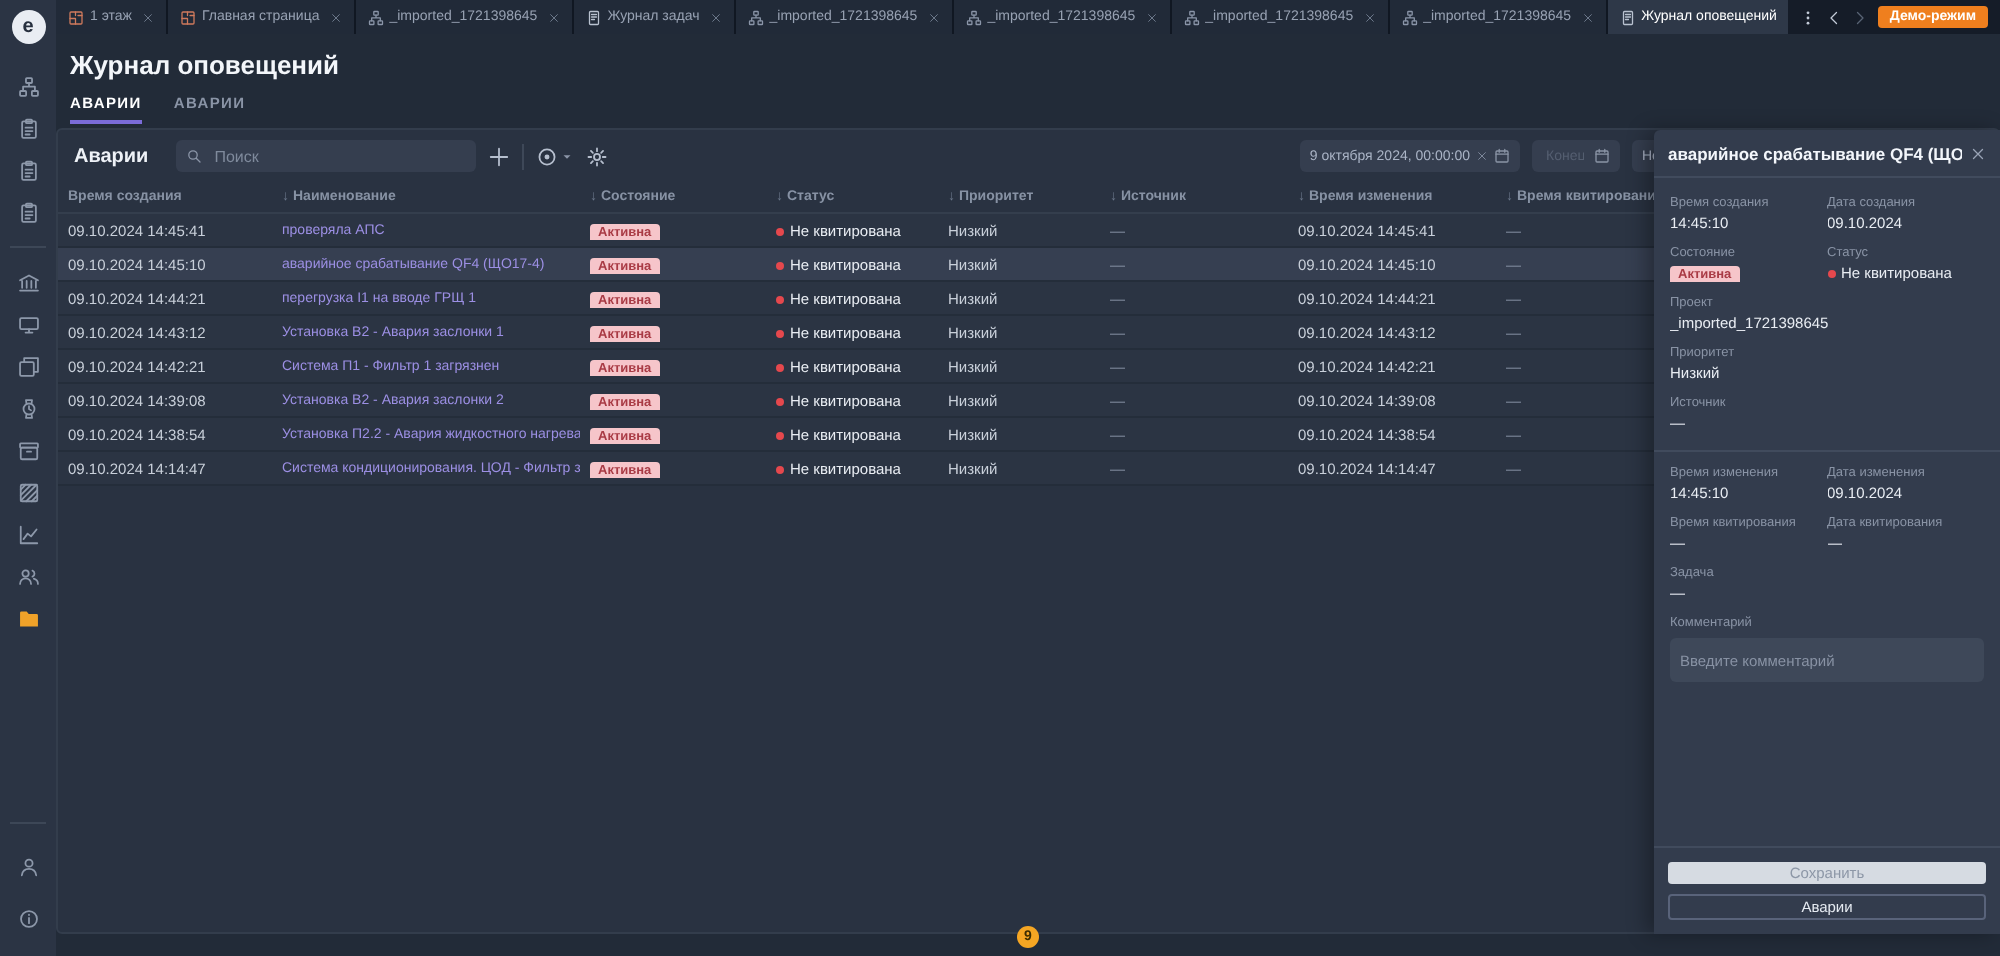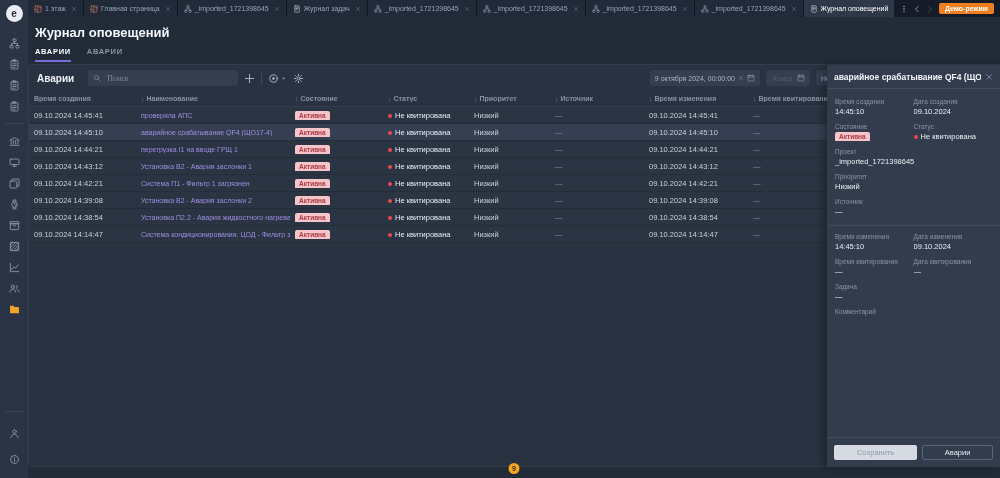--- a/index.html
+++ b/index.html
@@ -35,21 +35,21 @@
   .subtab{font-size:7.5px;font-weight:bold;letter-spacing:.7px;color:#8a94a6;padding-bottom:4px;border-bottom:2px solid transparent;cursor:default;}
   .subtab.active{color:#fff;border-color:#7b6cd9;}
   
   .content{position:relative;flex:1;}
   .grid-card{position:absolute;left:0;right:0;top:2px;bottom:11px;background:#293241;border:1px solid #333d4c;border-radius:3px;box-sizing:border-box;overflow:hidden;}
   
   .toolbar{height:26px;display:flex;align-items:center;gap:6px;padding:0 5px;}
   .section-label{font-size:10px;font-weight:bold;color:#eef2f7;margin:0 8px 0 3px;}
   .search{width:150px;height:16px;background:#353e4f;border-radius:3px;display:flex;align-items:center;gap:4px;padding:0 5px;box-sizing:border-box;color:#8b95a7;}
   .search svg{width:8px;height:8px;flex-shrink:0;}
-  .search input{flex:1;background:transparent;border:none;outline:none;color:#dfe5ee;font-size:8px;font-family:Liberation Serif, serif;min-width:0;}
+  .search input{flex:1;background:transparent;border:none;outline:none;color:#dfe5ee;font-size:8px;font-family:Liberation Sans, sans-serif;min-width:0;}
   .search input::placeholder{color:#7f8a9c;}
   .tool-ic{display:flex;align-items:center;color:#b6bfce;cursor:pointer;}
   .tool-ic svg{width:11px;height:11px;}
   .tool-ic .caret svg{width:7px;height:7px;color:#8b95a7;}
   .vdiv{width:1px;height:13px;background:#3e4858;}
   .right-group{margin-left:auto;display:flex;align-items:center;gap:6px;}
   .date-chip{height:16px;background:#353e4f;border-radius:3px;display:flex;align-items:center;gap:3px;padding:0 5px;box-sizing:border-box;font-size:7px;color:#aab4c6;white-space:nowrap;}
   .date-chip .xic{display:flex;color:#7f8a9c;}.date-chip .xic svg{width:6px;height:6px;}
   .date-chip .cal{display:flex;color:#8b95a7;}.date-chip .cal svg{width:8px;height:8px;}
   .date-chip.empty{width:44px;}
@@ -76,21 +76,21 @@
   .d-title{font-size:8.5px;font-weight:bold;color:#f3f6fb;white-space:nowrap;overflow:hidden;}
   .d-close{display:flex;color:#9aa4b6;cursor:pointer;margin-left:4px;}.d-close svg{width:8px;height:8px;}
   .d-body{flex:1;padding:2px 8px 0;overflow:hidden;}
   .pair-row{display:flex;}
   .pair{width:50%;min-width:0;}
   .f-label{font-size:6.5px;color:#8a94a6;margin:7px 0 2px;}
   .f-value{font-size:7.5px;color:#e9edf3;white-space:nowrap;overflow:hidden;}
   .d-div{border-top:1px solid #414b5d;margin:9px -8px 0;}
   .comment-input{margin-top:2px;width:100%;box-sizing:border-box;background:#3e4859;border:none;border-radius:3px;height:22px;padding:4px 5px;font-size:7.5px;color:#dfe5ee;font-family:inherit;outline:none;}
   .comment-input::placeholder{color:#8892a4;}
-  .d-foot{display:flex;gap:5px;padding:7px;border-top:1px solid #414b5d;}
+  .d-foot{display:flex;gap:5px;padding:7px;border-top:1px solid #414b5d;flex-direction:column;}
   .btn{height:15px;display:flex;align-items:center;justify-content:center;font-size:7.5px;border-radius:2px;box-sizing:border-box;cursor:pointer;font-family:inherit;}
   .btn-save{flex:1.25;background:#d6dbe2;color:#8d97a7;border:none;}
   .btn-cancel{flex:1;background:transparent;border:1px solid #59637a;color:#e5eaf1;}
   
   .notify-badge{position:absolute;left:50%;bottom:4px;transform:translateX(-50%);width:11px;height:11px;border-radius:50%;background:#f5a623;color:#3c2d02;font-size:7px;font-weight:bold;display:flex;align-items:center;justify-content:center;z-index:6;cursor:pointer;}
 </style>
 </head>
 <body>
 
 <div class="app" data-name="app-window">
@@ -654,20 +654,21 @@
               <div class="f-value dash" data-name="ack-time-value">—</div>
             </div>
             <div class="pair">
               <div class="f-label" data-name="field-label">Дата квитирования</div>
               <div class="f-value dash" data-name="ack-date-value">—</div>
             </div>
           </div>
           <div class="f-label" data-name="field-label">Задача</div>
           <div class="f-value dash" data-name="task-value">—</div>
           <div class="f-label" data-name="comment-label">Комментарий</div>
+          <input class="comment-input" data-name="comment-input" placeholder="Введите комментарий" style="">
         </div>
         <div class="d-foot" data-name="panel-footer">
           <button class="btn btn-save" data-name="save-button">Сохранить</button>
           <button class="btn btn-cancel" data-name="cancel-button">Аварии</button>
         </div>
       </aside>
 
       <div class="notify-badge" data-name="notification-count-badge">9</div>
     </div>
   </div>

